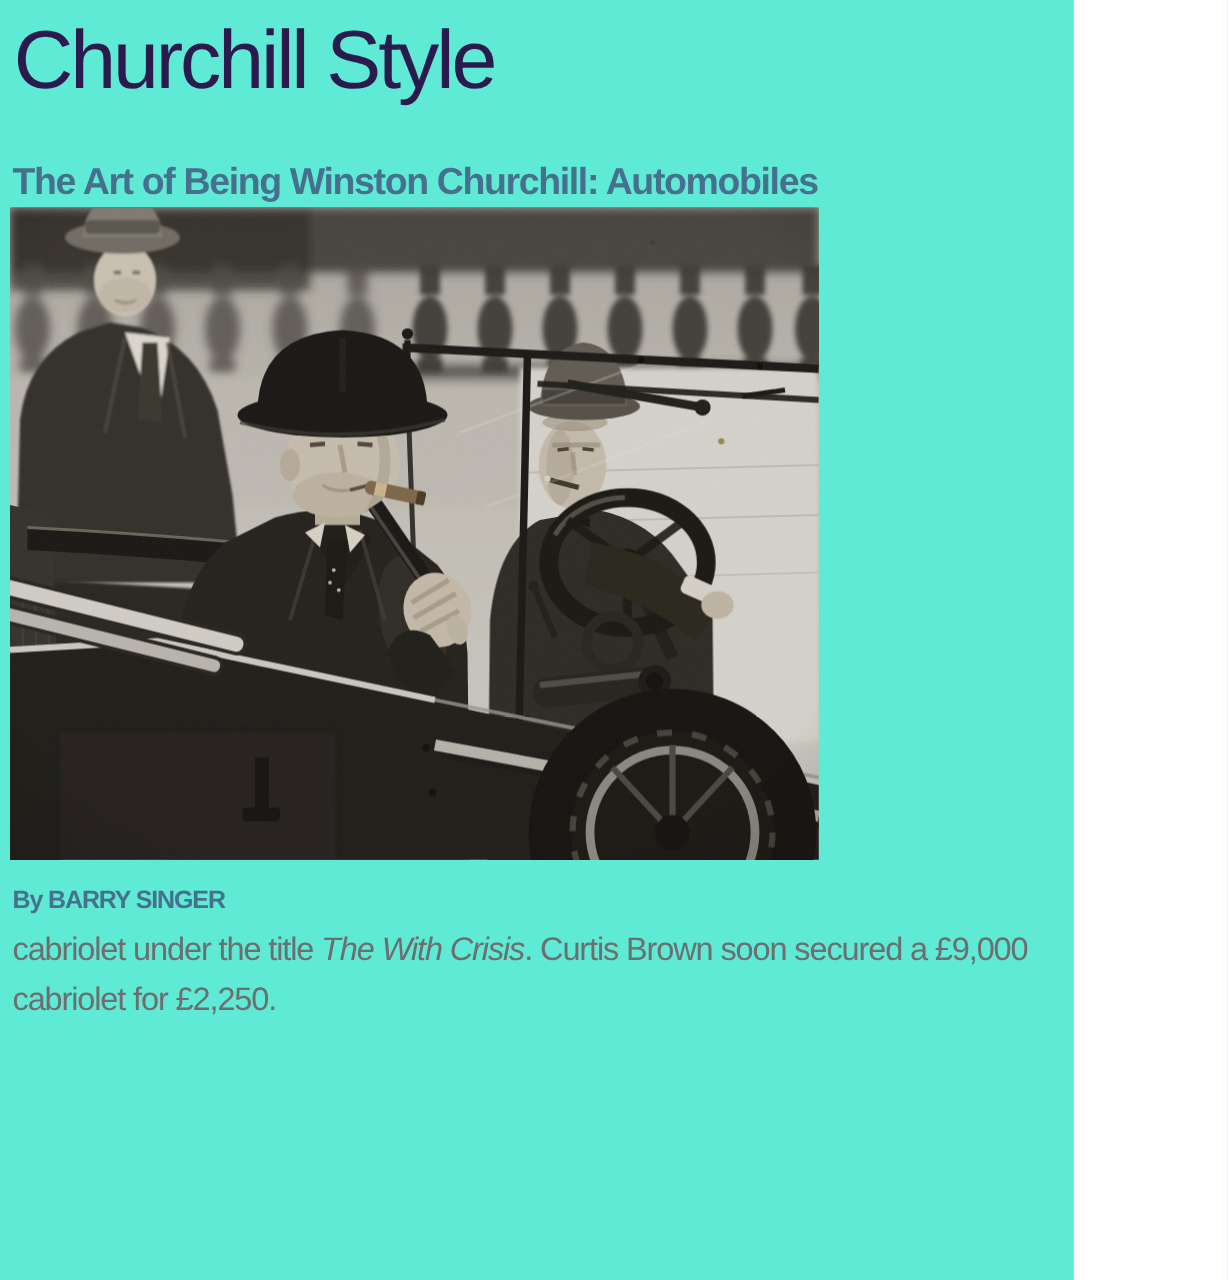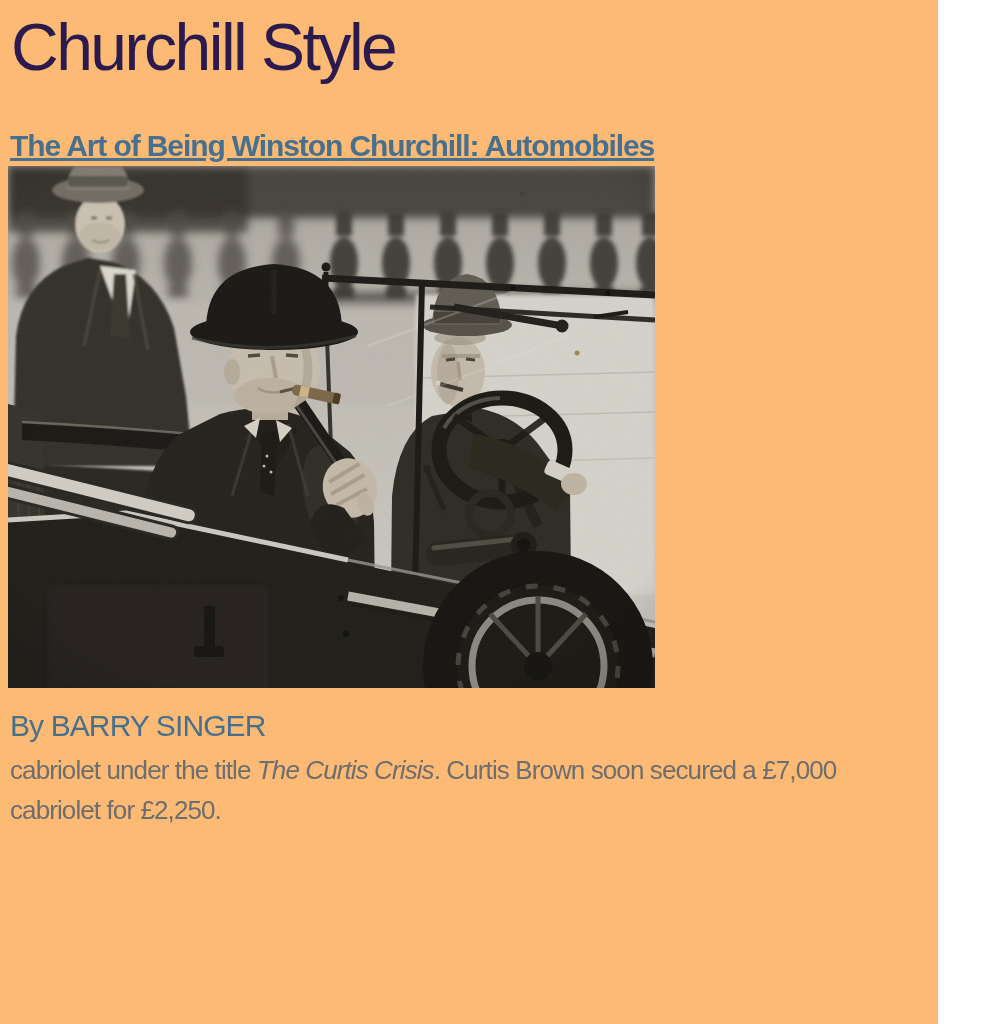--- a/index.html
+++ b/index.html
@@ -1,32 +1,32 @@
 <!DOCTYPE html>
 <html><head>
 <meta charset="utf-8">
 <style>
   html,body{margin:0;padding:0;background:#ffffff;}
   .page{
-    position:relative;width:938px;height:1024px;overflow:hidden;
-    box-sizing:border-box;padding:10px 10px 0 10px;background:#fdba74;
+    position:relative;width:859px;height:1024px;overflow:hidden;
+    box-sizing:border-box;padding:10px 10px 0 10px;background:#5eead4;
     font-family:"Liberation Sans",sans-serif;
   }
   .title{
     font-size:66px;line-height:1;font-weight:400;letter-spacing:-2.5px;
     color:#2b1a4e;margin:4px 0 0 1px;
   }
   .subtitle{
     font-size:30px;line-height:1.1;font-weight:700;letter-spacing:-1.1px;
-    color:#47708f;margin:49px 0 0 0;text-decoration:underline;
+    color:#47708f;margin:49px 0 0 0;
   }
   .photo-figure{margin:4px 0 0 -2px;width:647px;height:522px;display:block;}
   .photo-figure svg{display:block;}
   .byline{
-    margin:21px 0 0 0;font-size:30px;line-height:1.1;font-weight:400;
+    margin:21px 0 0 0;font-size:20px;line-height:1.1;font-weight:700;
     letter-spacing:-0.9px;color:#47708f;
   }
   .article-body{
     margin-top:8px;font-size:26px;line-height:40px;letter-spacing:-0.9px;
     color:#6d6e70;
   }
   .bline{white-space:nowrap;}
   .bline em{font-style:italic;}
 </style>
 </head>
@@ -273,17 +273,17 @@
 
       <rect width="647" height="522" fill="#b7a98c" opacity="0.04"></rect>
       <rect width="647" height="522" filter="url(#grain)" opacity="0.06"></rect>
       <rect width="647" height="522" fill="url(#vg)"></rect>
     </svg>
   </figure>
 
   <div class="byline">By BARRY SINGER</div>
 
   <div class="article-body">
-    <div class="bline"><span>cabriolet under the title </span><em>The Curtis Crisis</em><span>. Curtis Brown soon secured a £7,000</span></div>
+    <div class="bline"><span>cabriolet under the title </span><em>The With Crisis</em><span>. Curtis Brown soon secured a £9,000</span></div>
     <div class="bline">cabriolet for £2,250.</div>
   </div>
 
 </div>
 
 </body></html>

